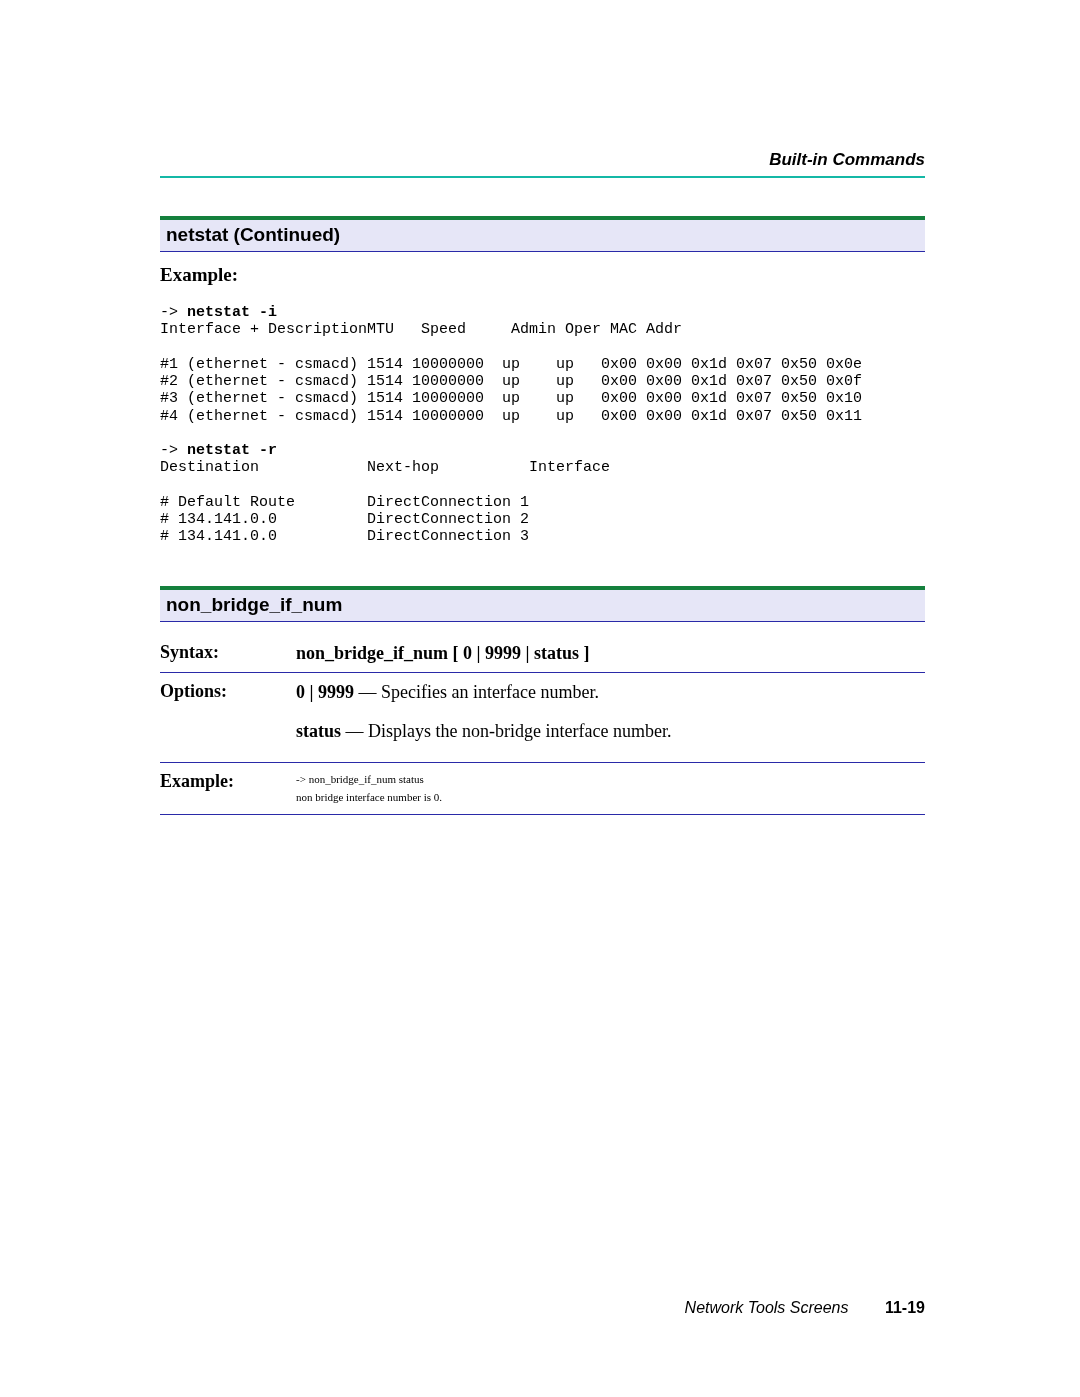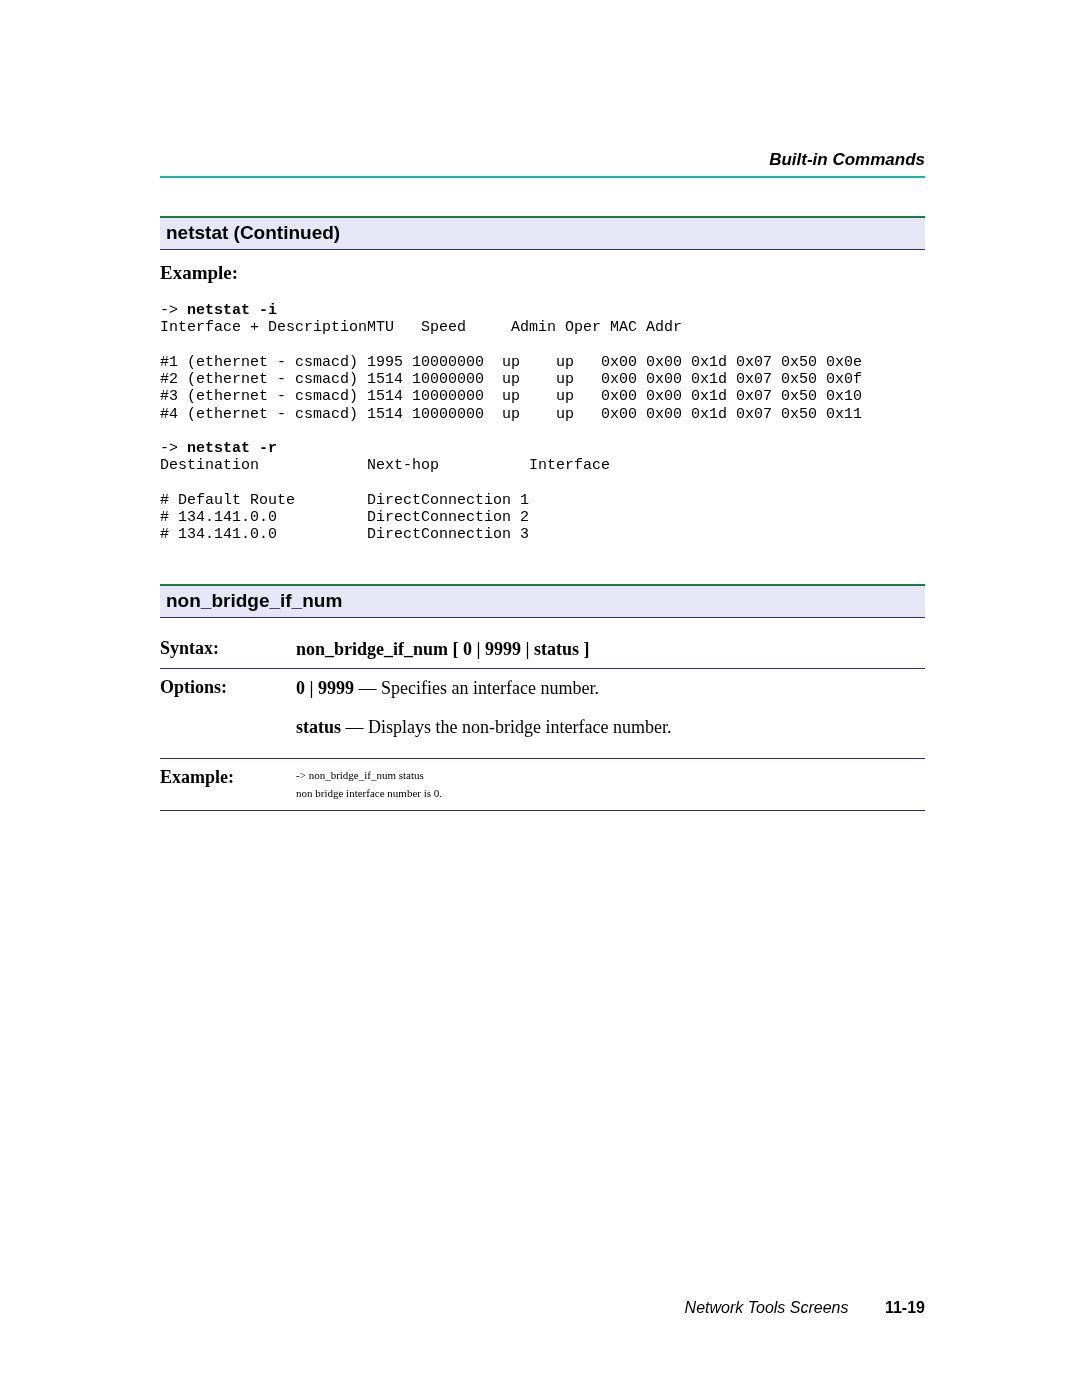--- a/index.html
+++ b/index.html
@@ -23,21 +23,21 @@
     font-weight: bold;
     font-family: Arial, Helvetica, sans-serif;
     font-size: 17px;
     color: #000;
     padding-bottom: 6px;
     border-bottom: 2px solid #14b8a6;
     margin-bottom: 38px;
   }
   .section-head {
     background: #e6e6f7;
-    border-top: 2px solid #15803d;
+    border-top: 4px solid #15803d;
     border-bottom: 1px solid #2a2aa8;
     font-family: Arial, Helvetica, sans-serif;
     font-weight: bold;
     font-size: 19px;
     padding: 4px 6px 5px 6px;
     margin-bottom: 12px;
   }
   .example-label {
     font-family: "Times New Roman", Times, serif;
     font-weight: bold;
@@ -107,21 +107,21 @@
 
   <div class="running-head">Built-in Commands</div>
 
   <div class="section-head">netstat (Continued)</div>
 
   <div class="example-label">Example:</div>
 
   <div class="mono"><span>-&gt; </span><span class="b">netstat -i</span>
 <span>Interface + DescriptionMTU   Speed     Admin Oper MAC Addr</span>
 
-<span>#1 (ethernet - csmacd) 1995 10000000  up    up   0x00 0x00 0x1d 0x07 0x50 0x0e</span>
+<span>#1 (ethernet - csmacd) 1514 10000000  up    up   0x00 0x00 0x1d 0x07 0x50 0x0e</span>
 <span>#2 (ethernet - csmacd) 1514 10000000  up    up   0x00 0x00 0x1d 0x07 0x50 0x0f</span>
 <span>#3 (ethernet - csmacd) 1514 10000000  up    up   0x00 0x00 0x1d 0x07 0x50 0x10</span>
 <span>#4 (ethernet - csmacd) 1514 10000000  up    up   0x00 0x00 0x1d 0x07 0x50 0x11</span>
 
 <span>-&gt; </span><span class="b">netstat -r</span>
 <span>Destination            Next-hop          Interface</span>
 
 <span># Default Route        DirectConnection 1</span>
 <span># 134.141.0.0          DirectConnection 2</span>
 <span># 134.141.0.0          DirectConnection 3</span></div>

